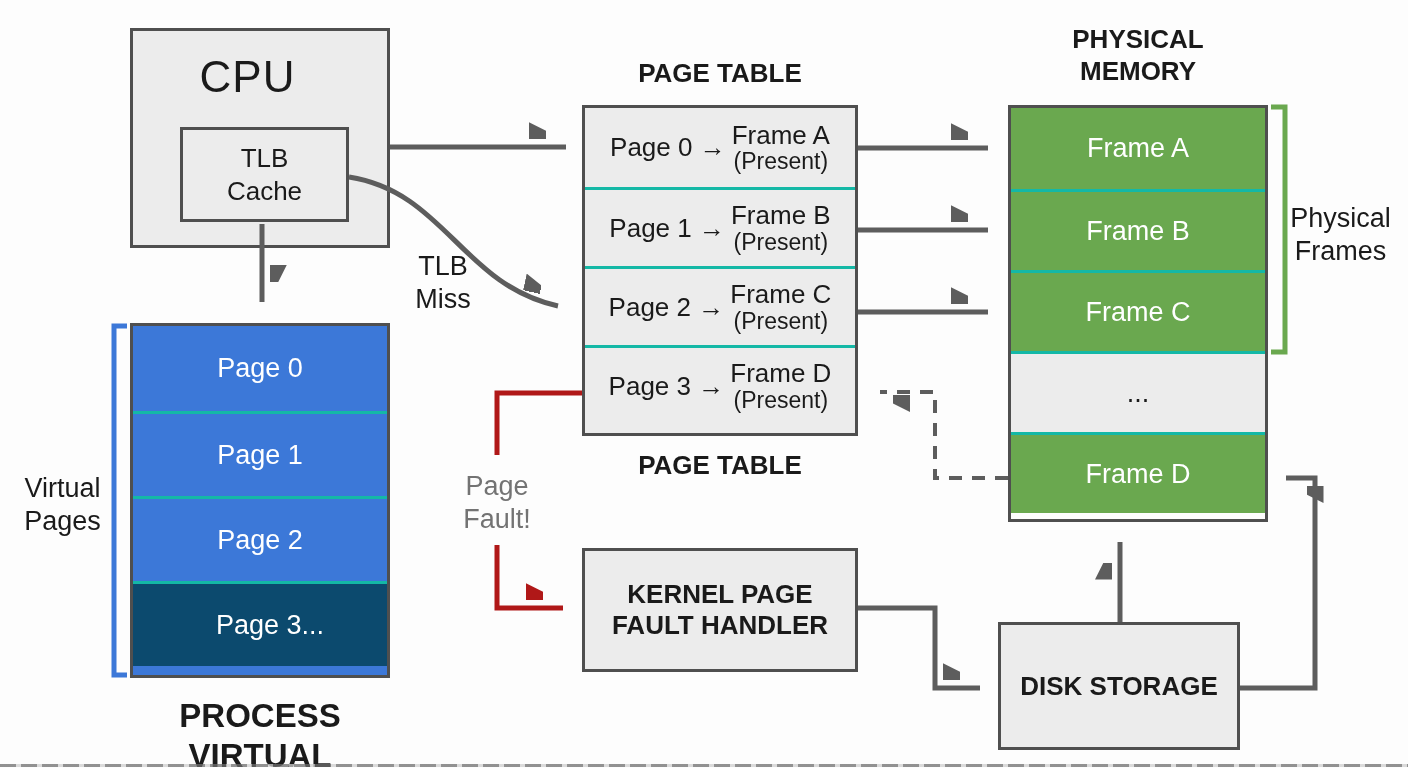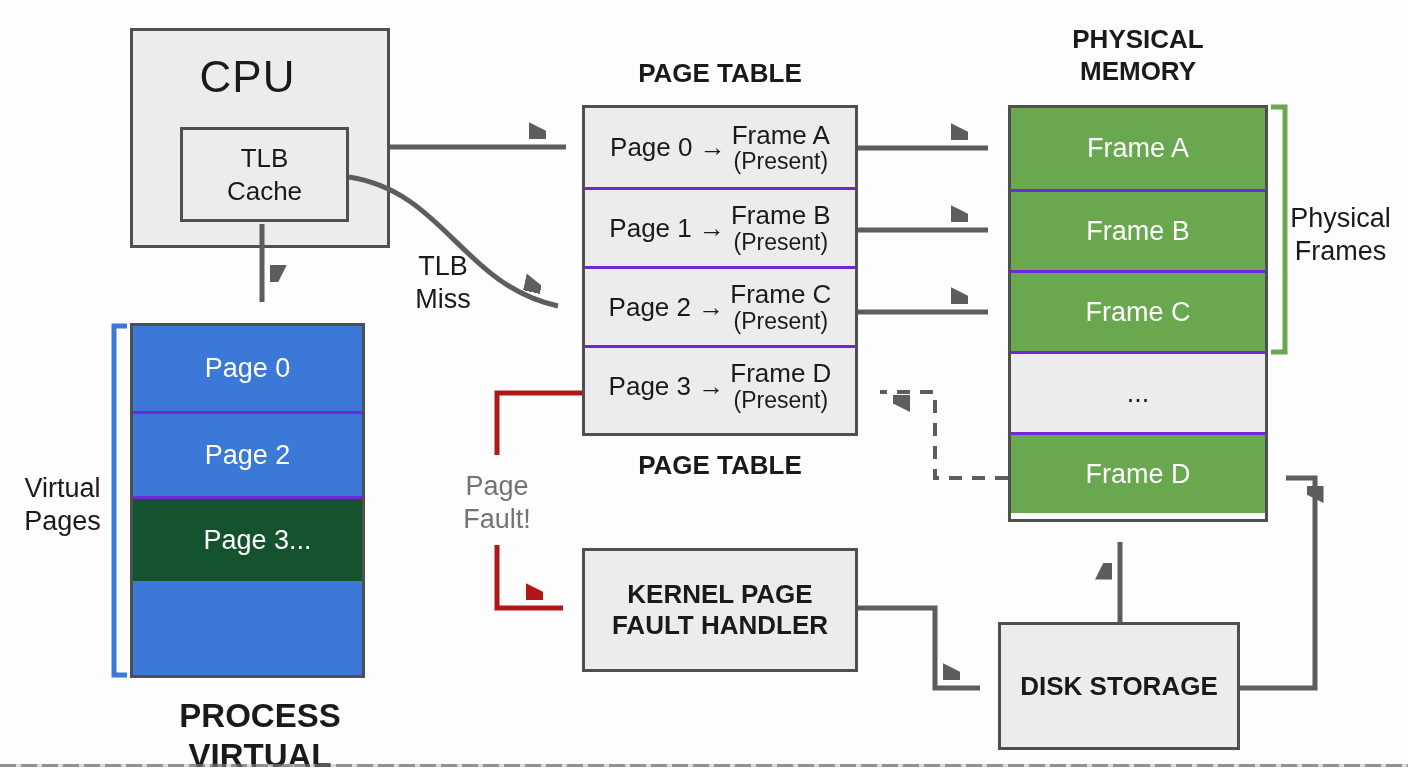--- a/index.html
+++ b/index.html
@@ -12,21 +12,21 @@
   .box{
     position:absolute;box-sizing:border-box;
     background:#ececec;border:3px solid #4f4f4f;
   }
   .label{position:absolute;text-align:center;white-space:pre-line;line-height:1.22;}
   .bold{font-weight:bold;}
   .cpu-title{font-size:44px;letter-spacing:1px;}
   .tlb-text{font-size:26px;}
   .stack{position:absolute;box-sizing:border-box;border:3px solid #4f4f4f;display:flex;flex-direction:column;}
   .stack .row{box-sizing:border-box;display:flex;align-items:center;justify-content:center;}
-  .stack .row + .row{border-top:3px solid #6d28d9;}
+  .stack .row + .row{border-top:3px solid #14b8a6;}
   .vrow{height:85px;color:#ffffff;font-size:27px;}
   .ptrow{height:79px;background:#ececec;font-size:26px;gap:6px;}
   .ptrow .frame-col{display:flex;flex-direction:column;align-items:center;line-height:1.1;}
   .ptrow .frame-status{font-size:23px;}
   .pmrow{height:81px;font-size:27px;}
   .title-26{font-size:26px;}
   .title-27{font-size:27px;}
   .title-25{font-size:33px;}
   .kernel-box,.disk-box{display:flex;align-items:center;justify-content:center;text-align:center;white-space:pre-line;}
   .red-text{color:#737373;}
@@ -46,28 +46,31 @@
 
   <div class="boxes">
 
     <div class="box" style="left:130px;top:28px;width:260px;height:220px;"></div>
 
     <div class="box" style="left:180px;top:127px;width:169px;height:95px;display:flex;align-items:center;justify-content:center;">
       <span class="tlb-text" style="white-space:pre-line;text-align:center;line-height:1.25;">TLB
 Cache</span>
     </div>
 
-    <div class="stack" style="left:130px;top:323px;width:235px;height:355px;background:#3c78d8;">
+    <div class="stack" style="left:130px;top:323px;width:260px;height:355px;background:#3c78d8;">
       <div class="row vrow" style="background:#3c78d8;">
           <span>Page 0</span>
         </div>
       <div class="row vrow" style="background:#3c78d8;">
+          <span>Page 1</span>
+        </div>
+      <div class="row vrow" style="background:#3c78d8;">
           <span>Page 2</span>
         </div>
-      <div class="row vrow" style="background:#14532d;padding-left:20px;">
+      <div class="row vrow" style="background:#0c4a6e;padding-left:20px;">
           <span>Page 3...</span>
         </div>
     </div>
 
     <div class="stack" style="left:582px;top:105px;width:276px;height:331px;background:#ececec;">
       <div class="row ptrow">
         <span>Page 0 →</span>
         <span class="frame-col">
           <span>Frame A</span>
           <span class="frame-status">(Present)</span>

